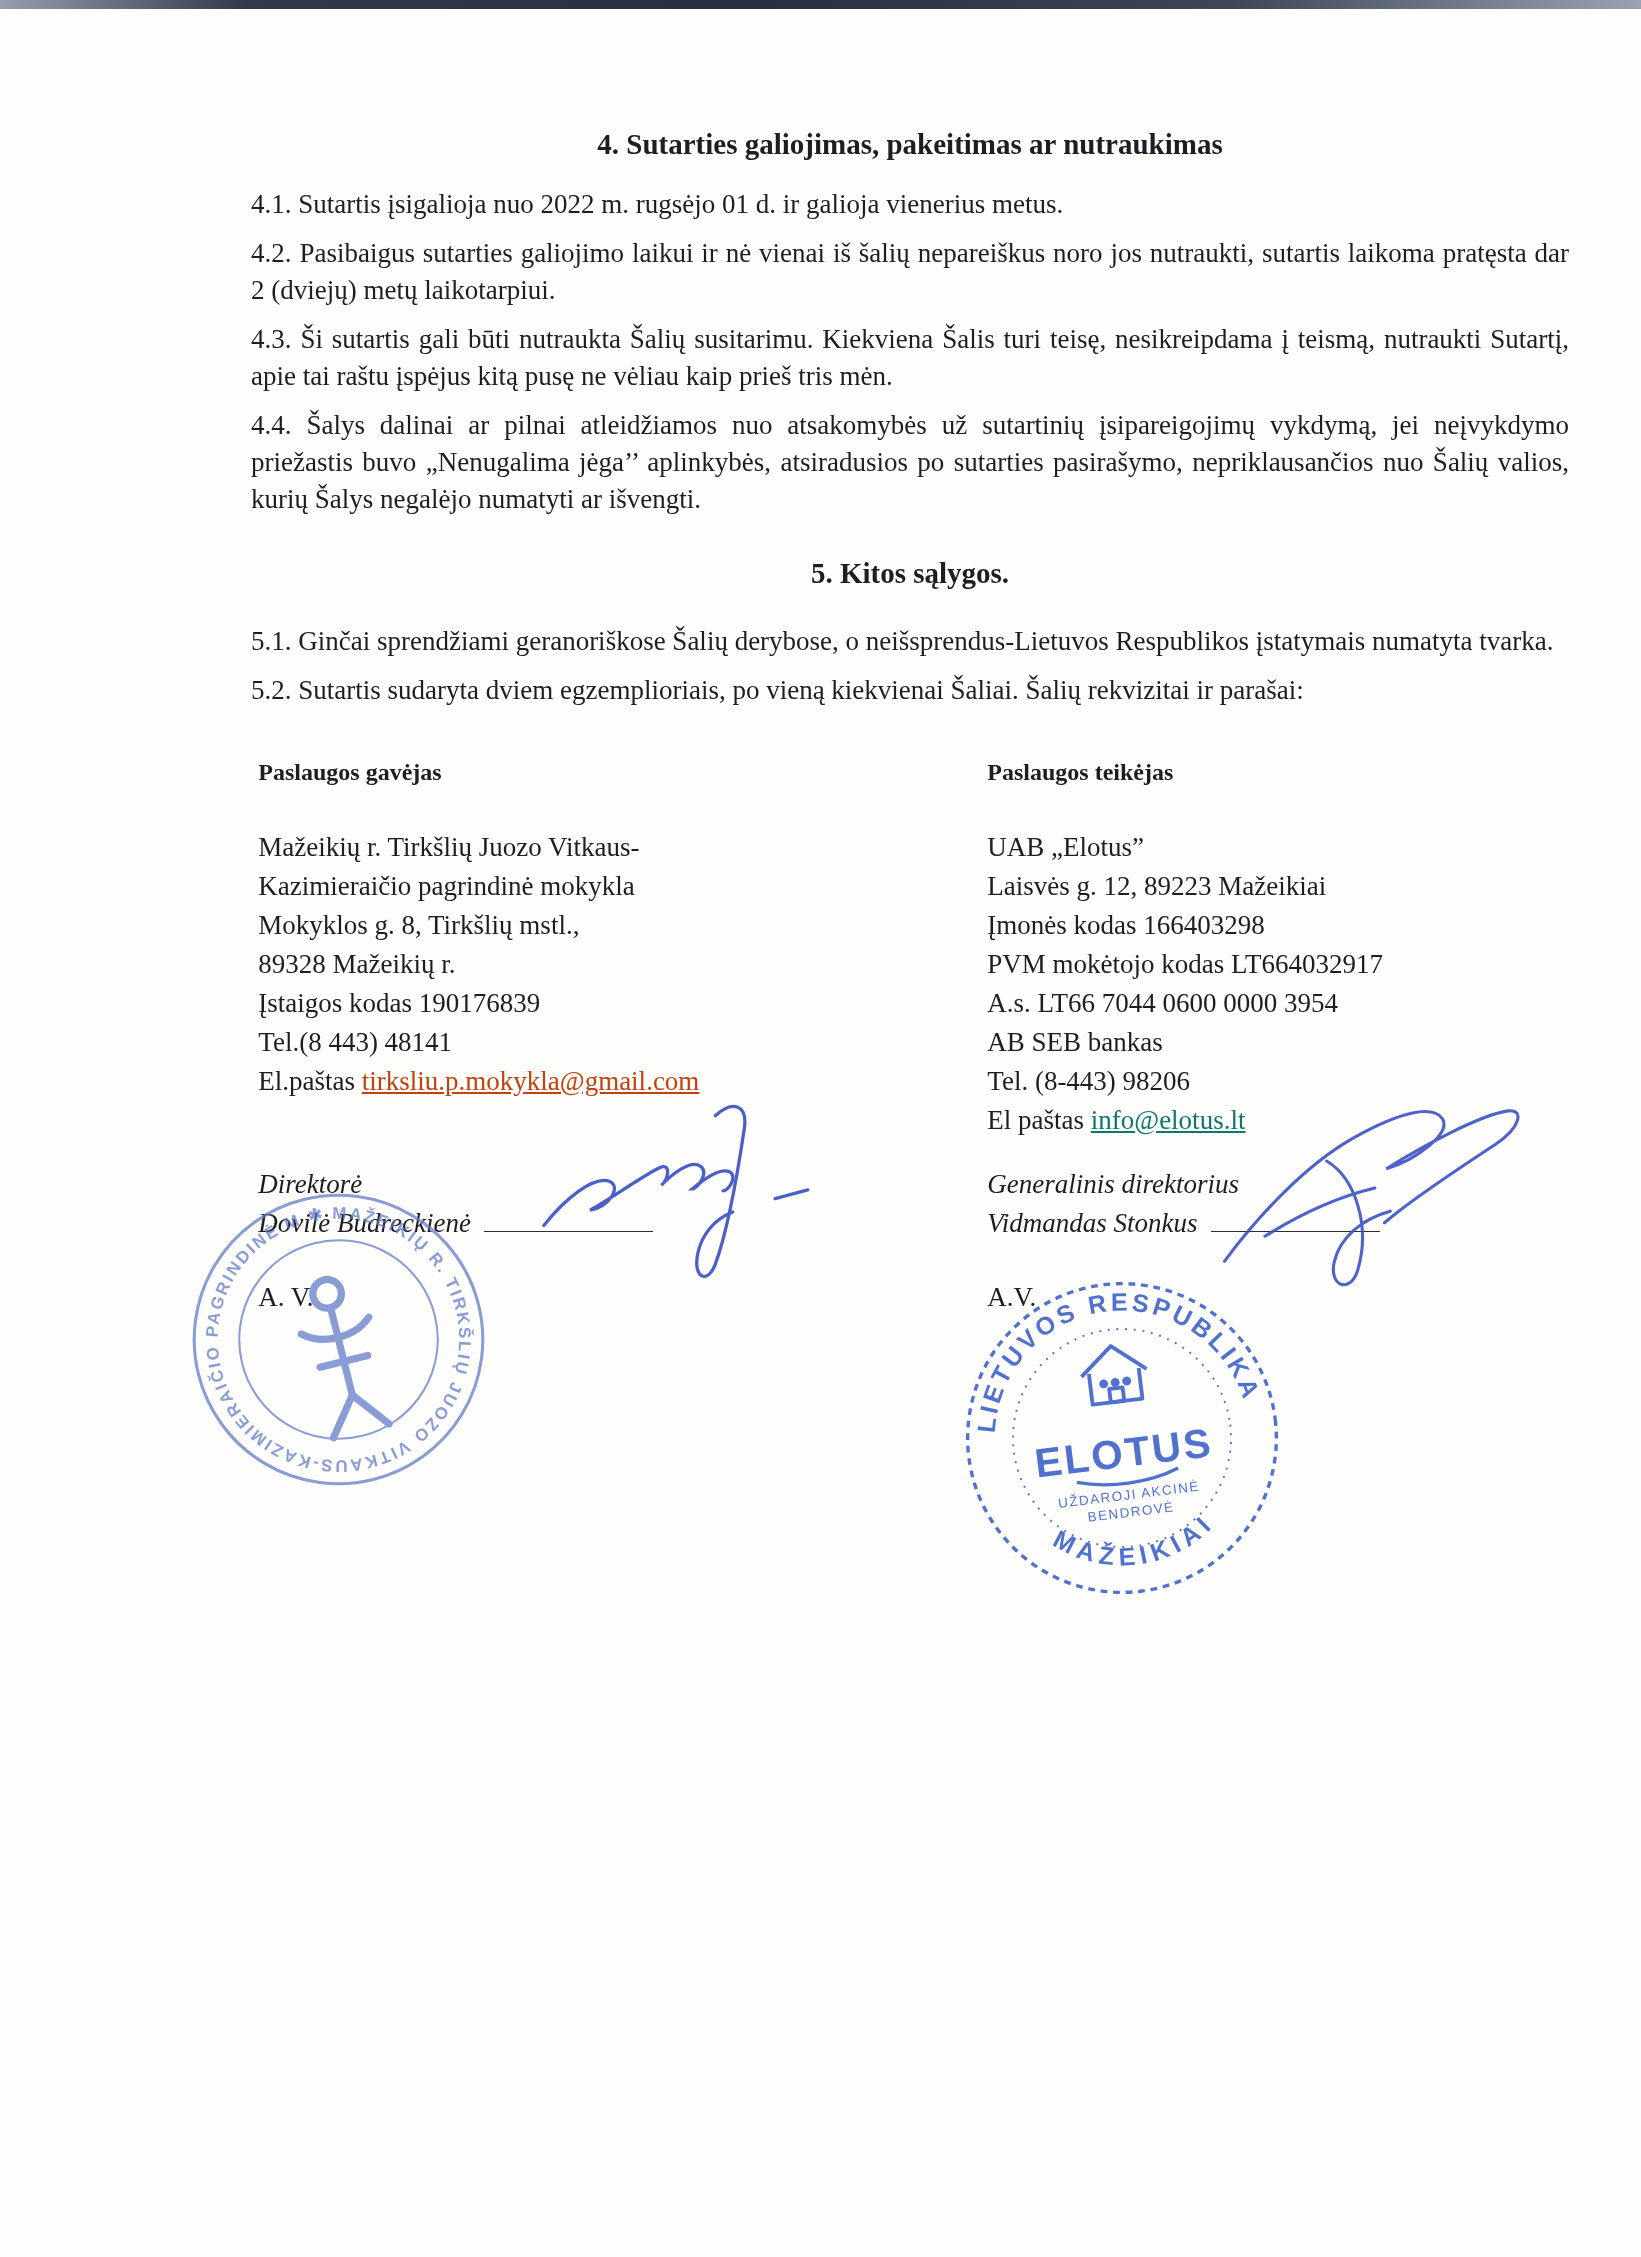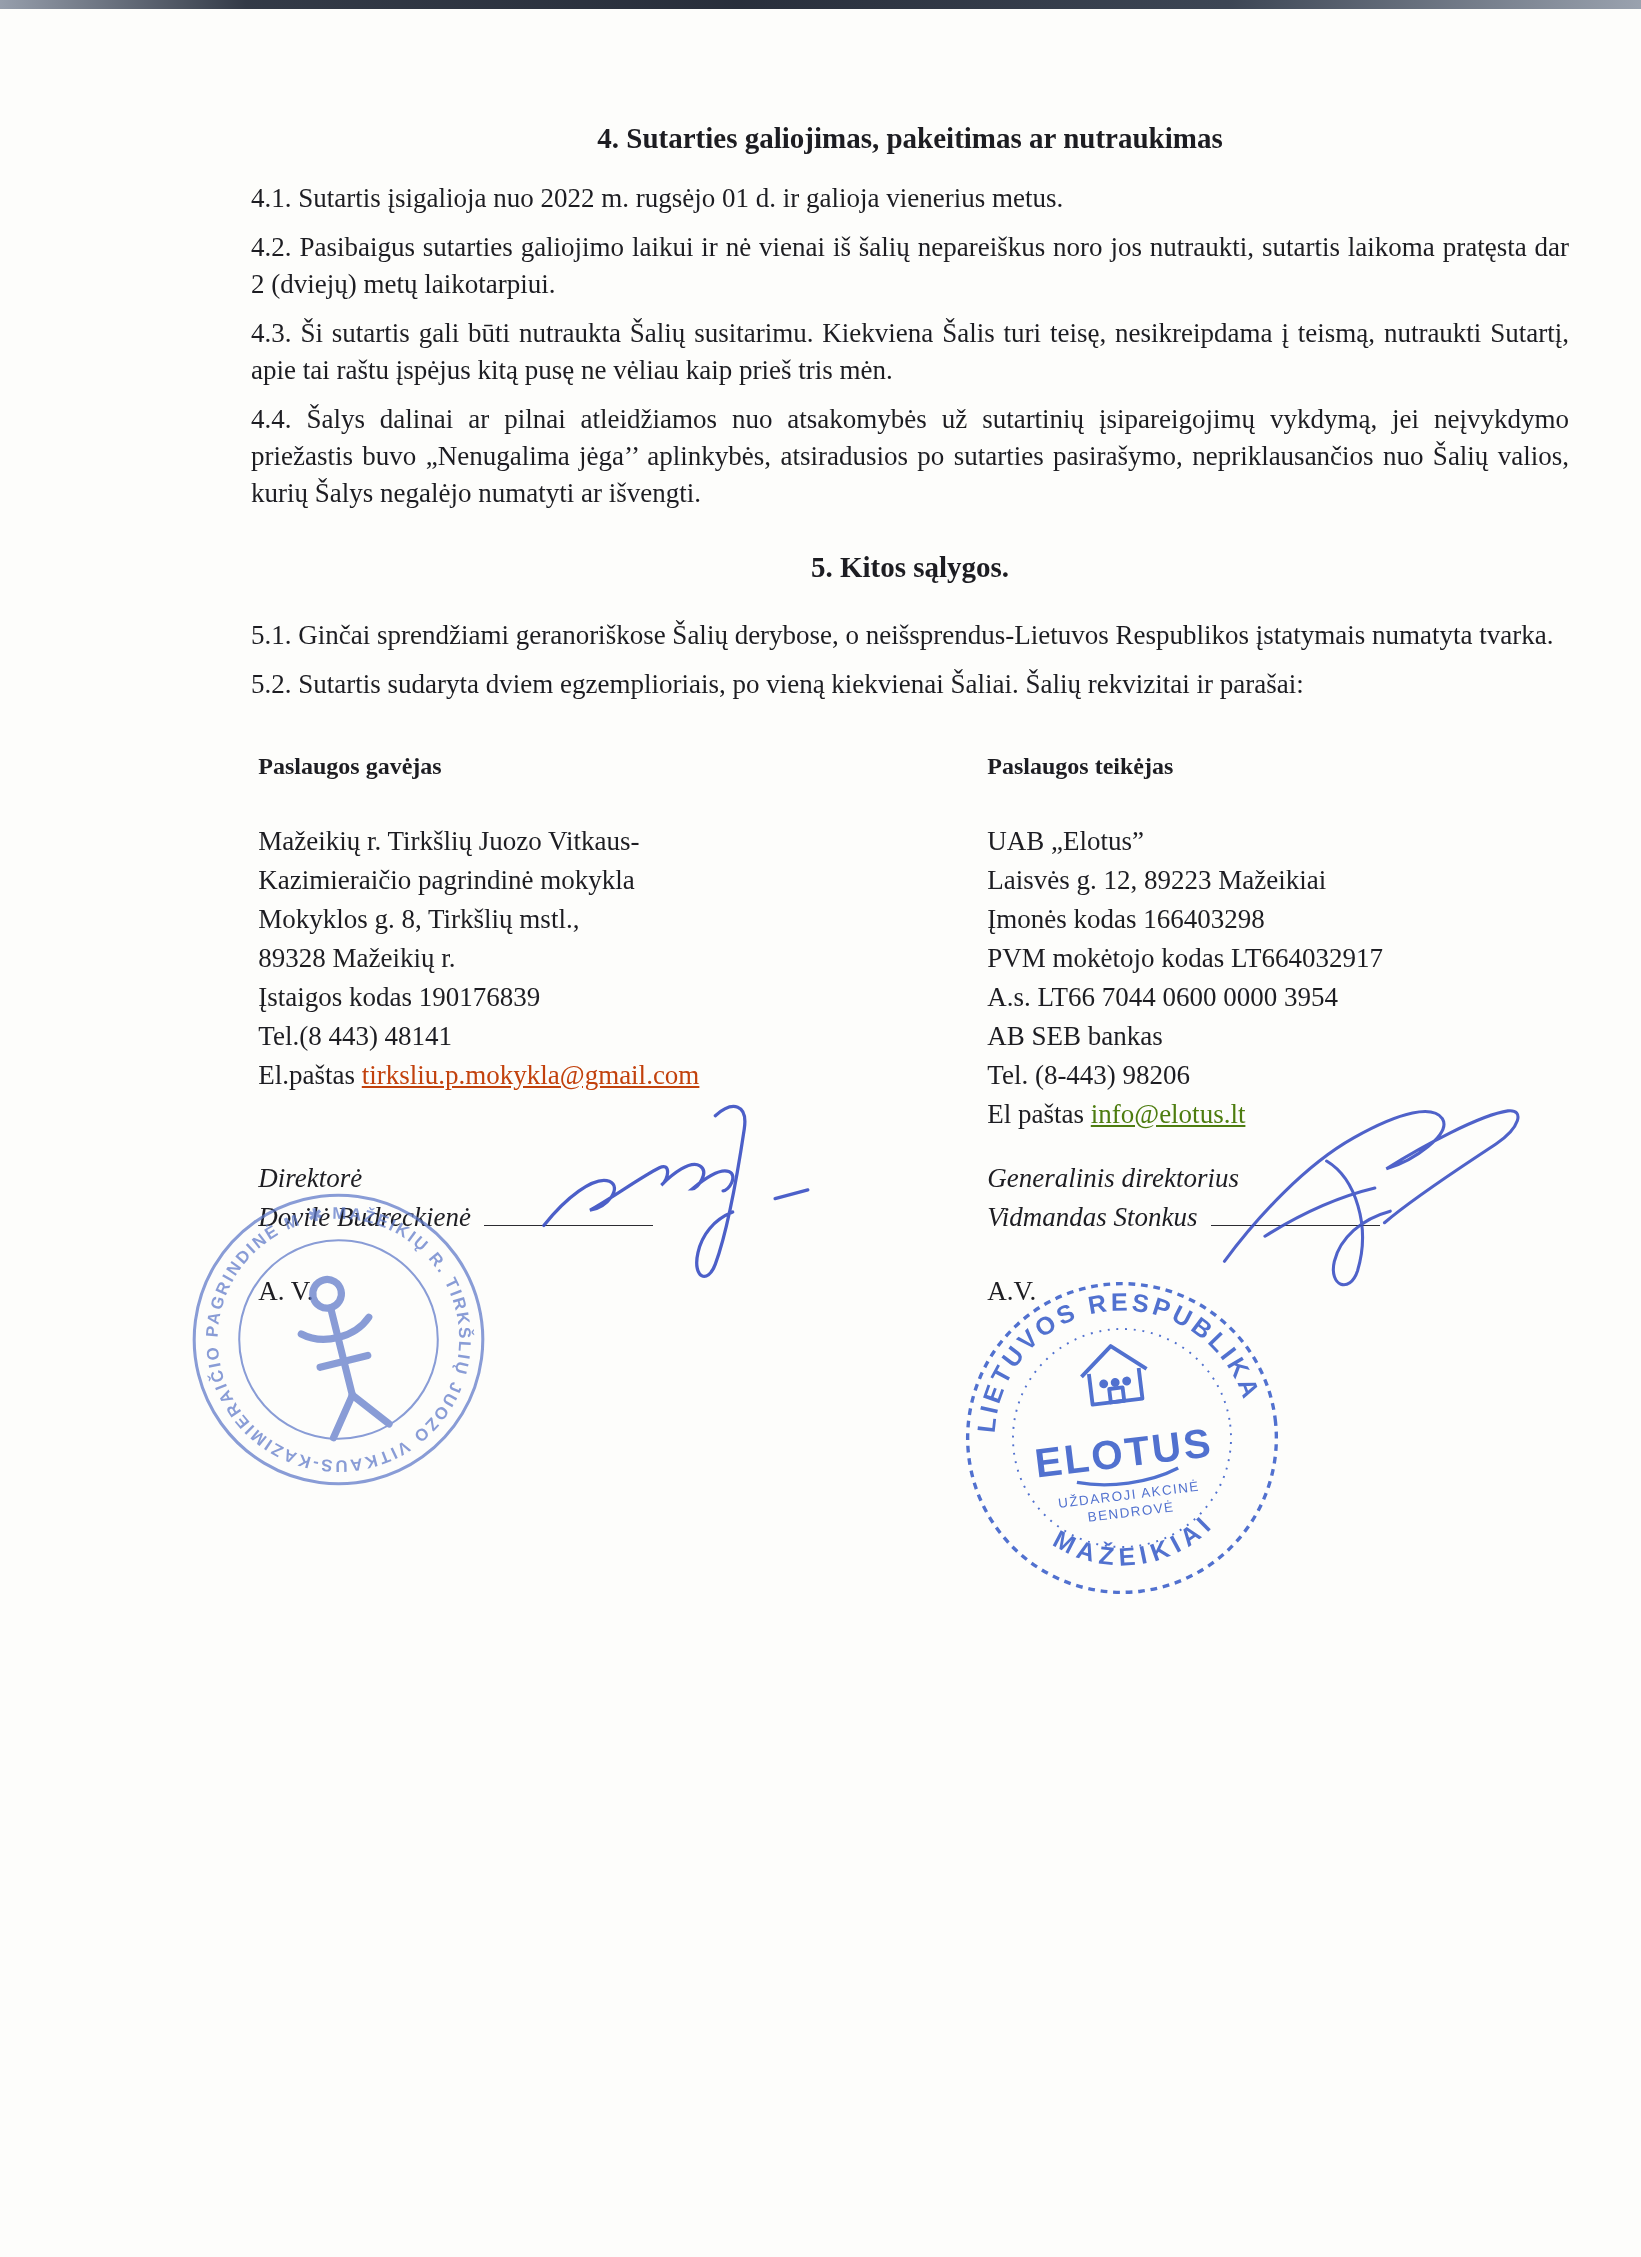--- a/index.html
+++ b/index.html
@@ -6,41 +6,41 @@
   .page {
     position:relative; width:1641px; height:2257px; margin:0 auto;
     background:#fdfdfb; overflow:hidden;
     font-family:"Liberation Serif", serif; color:#1d1d22;
   }
   .scan-top-edge {
     position:absolute; top:0; left:0; width:100%; height:8.7px;
     background:linear-gradient(90deg,#8b94a3 0%,#1d2533 15%,#111826 45%,#283242 75%,#8f98a6 100%);
     opacity:.9;
   }
-  .content { position:absolute; left:239px; top:122px; width:1342px; }
+  .content { position:absolute; left:239px; top:128px; width:1342px; }
   .sec-title {
     font-size:29px; font-weight:bold; text-align:center; margin:0;
   }
   .paras { margin-top:25px; }
   .para {
     font-size:27px; line-height:37px; text-align:justify; margin:12px;
   }
   .sec5-title { margin-top:39px; }
   .sec5-paras { margin-top:33px; }
 
   .parties-head-row { display:flex; margin-top:50px; }
   .parties-row { display:flex; align-items:flex-start; }
   .col-l { width:729px; padding-left:19.3px; box-sizing:border-box; }
   .col-r { flex:1; padding-left:19.3px; box-sizing:border-box; }
   .party-heading { font-size:24px; font-weight:bold; }
   .info-row { margin-top:42px; }
   .info-line { font-size:27px; line-height:39px; }
   .email-link { text-decoration:underline; }
   .email-left { color:#c2410c;font-family:Liberation Serif, serif; }
-  .email-right { color:#4d7c0f; }
+  .email-right { color:#0f766e; }
   .signer-row { margin-top:25px; }
   .signer-line { font-size:27px; line-height:39px;font-style:italic; }
   .sig-underline {
     display:inline-block; width:169px; border-bottom:1.9px solid #2c2c31;
     margin-left:13.5px; height:23px; vertical-align:baseline;
   }
   .seal-label { margin-top:39px; font-size:27px; }
 
   .stamp-school {
     position:absolute; left:185px; top:1186px; width:307px; height:307px;

